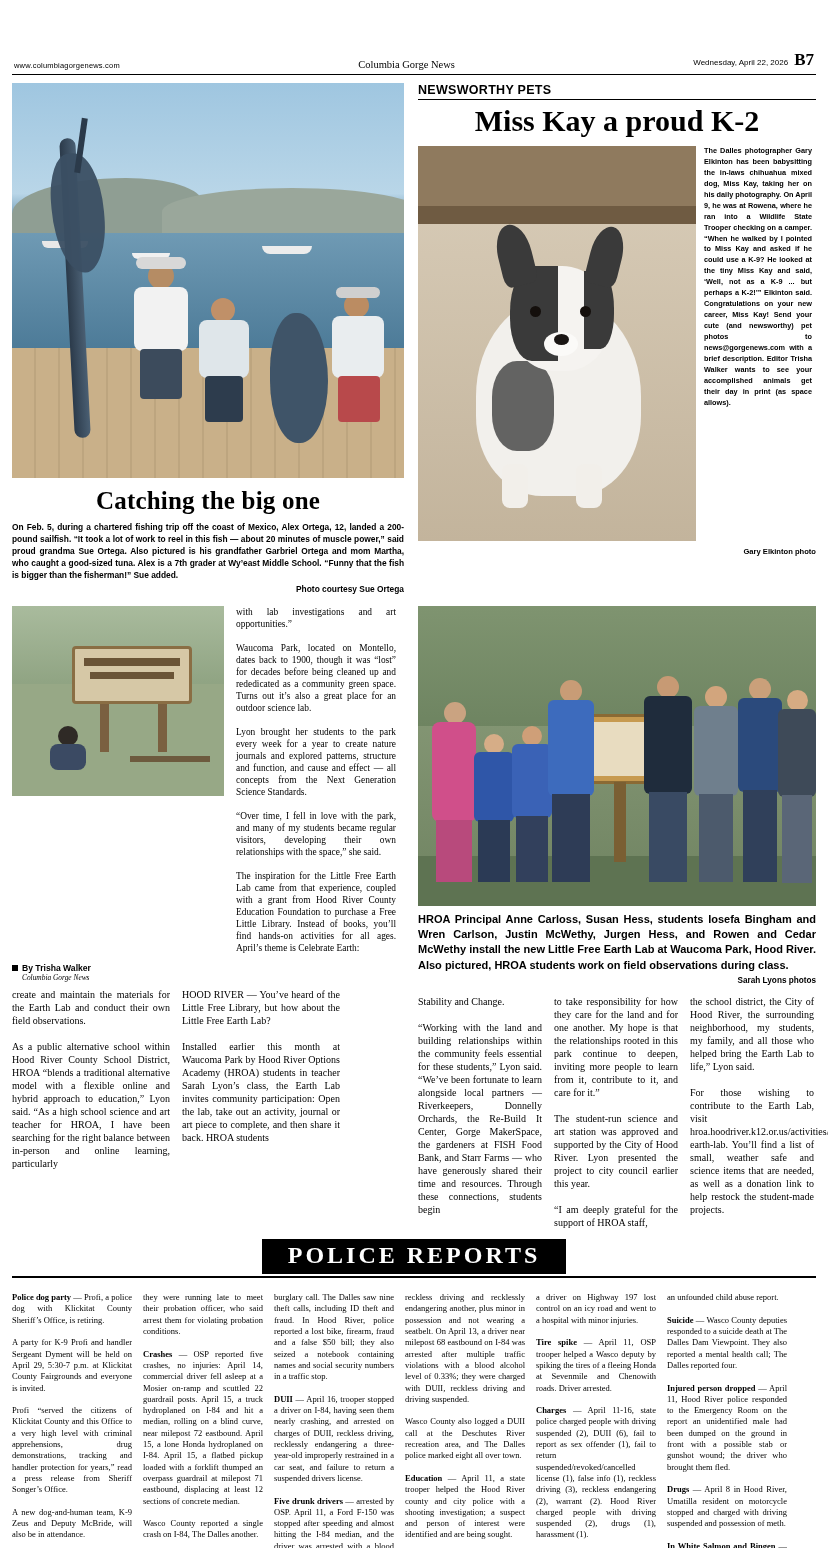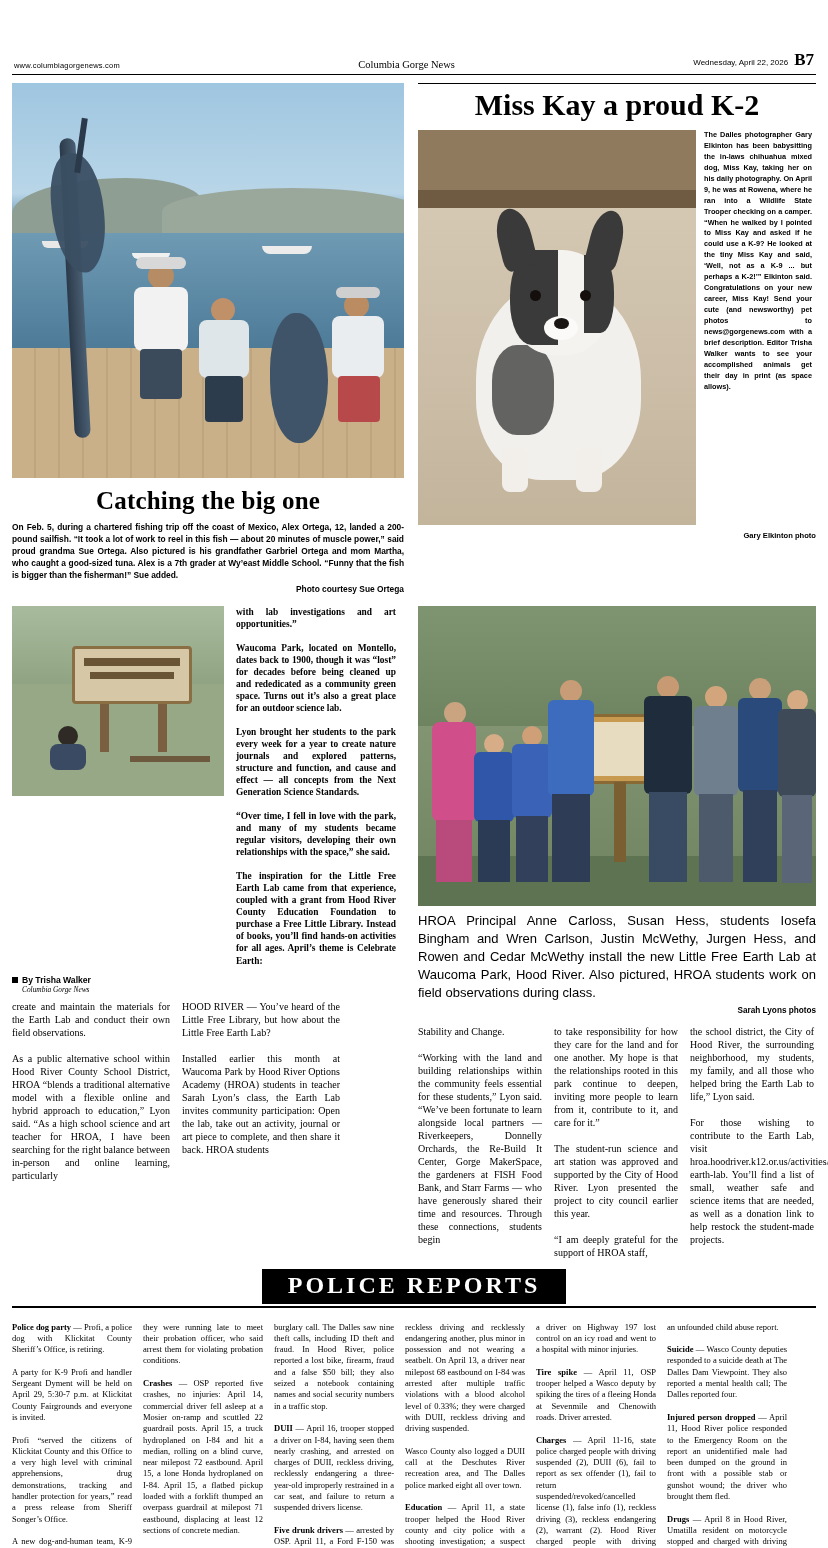--- a/index.html
+++ b/index.html
@@ -82,22 +82,22 @@
   .hroa-right { width: 398px; }
   .hroa-title {
     font-family: "Liberation Serif", serif;
     font-weight: bold; font-size: 27px; line-height: 1.15;
     text-align: center; margin: 4px 0 10px 0;
   }
   .hroa-two { display: flex; gap: 12px; }
   .hroa-col-img { width: 212px; }
   .hroa-col-txt { width: 160px; font-size: 9.4px; line-height: 1.28; text-align: justify; }
   .hroa-cap {
-    font-family: "Liberation Sans", sans-serif; font-weight: normal;
-    font-size: 13px; line-height: 1.4; margin-top: 6px; text-align: justify;
+    font-family: "Liberation Sans", sans-serif; font-weight: bold;
+    font-size: 11px; line-height: 1.4; margin-top: 6px; text-align: justify;
   }
   .hroa-cap-credit { font-family:"Liberation Sans",sans-serif; font-weight:bold; font-size:8.2px; text-align:right; margin-top:3px;}
 
   .byline-box { margin-top: 8px; }
   .byline { font-family: "Liberation Sans", sans-serif; font-weight: bold; font-size: 8.6px; }
   .byline .sq { display:inline-block; width:6px; height:6px; background:#000; margin-right:4px; vertical-align: middle;}
   .byline-sub { font-family: "Liberation Serif", serif; font-style: italic; font-size: 7.4px; margin-left: 10px;}
 
   .story-cols { display: flex; gap: 12px; margin-top: 6px; }
   .story-col { width: 158px; font-size: 10px; line-height: 1.3; text-align: justify; }
@@ -179,20 +179,21 @@
           <div style="position:absolute;left:2px;top:23px;width:52px;height:62px;background:#e9edef;border-radius:8px;"></div>
           <div style="position:absolute;left:8px;top:83px;width:42px;height:46px;background:#b8494b;border-radius:4px;"></div>
         </div>
       </div>
       <div class="cap-head">Catching the big one</div>
       <div class="cap-body">On Feb. 5, during a chartered fishing trip off the coast of Mexico, Alex Ortega, 12, landed a 200-pound sailfish. “It took a lot of work to reel in this fish — about 20 minutes of muscle power,” said proud grandma Sue Ortega. Also pictured is his grandfather Garbriel Ortega and mom Martha, who caught a good-sized tuna. Alex is a 7th grader at Wy’east Middle School. “Funny that the fish is bigger than the fisherman!” Sue added.</div>
       <div class="cap-credit">Photo courtesy Sue Ortega</div>
     </div>
 
     <div class="top-right">
+      <div class="np-label">NEWSWORTHY PETS</div>
       <div class="np-rule"></div>
       <div class="np-title">Miss Kay a proud K-2</div>
       <div class="np-flex">
         <div class="np-photo ph dog-photo" style="height:395px;">
 
           <div style="position:absolute;inset:0;background:linear-gradient(#d9cdb9,#c3b49c);"></div>
 
           <div style="position:absolute;left:0;right:0;top:0;height:60px;background:#8f7a5e;"></div>
           <div style="position:absolute;left:0;right:0;top:60px;height:18px;background:#6f5b42;"></div>
 
@@ -237,21 +238,21 @@
             <div style="position:absolute;left:146px;top:98px;width:9px;height:48px;background:#7a6040;"></div>
 
             <div style="position:absolute;left:36px;top:120px;width:40px;height:44px;">
               <div style="position:absolute;left:10px;top:0;width:20px;height:20px;border-radius:50%;background:#2f2a26;"></div>
               <div style="position:absolute;left:2px;top:18px;width:36px;height:26px;background:#3b4a63;border-radius:8px;"></div>
             </div>
 
             <div style="position:absolute;left:118px;top:150px;width:80px;height:6px;background:#6d5a3e;"></div>
           </div>
         </div>
-        <div class="hroa-col-txt" style="white-space:pre-line;font-weight:bold;">with lab investigations and art opportunities.”
+        <div class="hroa-col-txt" style="white-space:pre-line;">with lab investigations and art opportunities.”
 
 Waucoma Park, located on Montello, dates back to 1900, though it was “lost” for decades before being cleaned up and rededicated as a community green space. Turns out it’s also a great place for an outdoor science lab.
 
 Lyon brought her students to the park every week for a year to create nature journals and explored patterns, structure and function, and cause and effect — all concepts from the Next Generation Science Standards.
 
 “Over time, I fell in love with the park, and many of my students became regular visitors, developing their own relationships with the space,” she said.
 
 The inspiration for the Little Free Earth Lab came from that experience, coupled with a grant from Hood River County Education Foundation to purchase a Free Little Library. Instead of books, you’ll find hands-on activities for all ages. April’s theme is Celebrate Earth:</div>
       </div>
 

